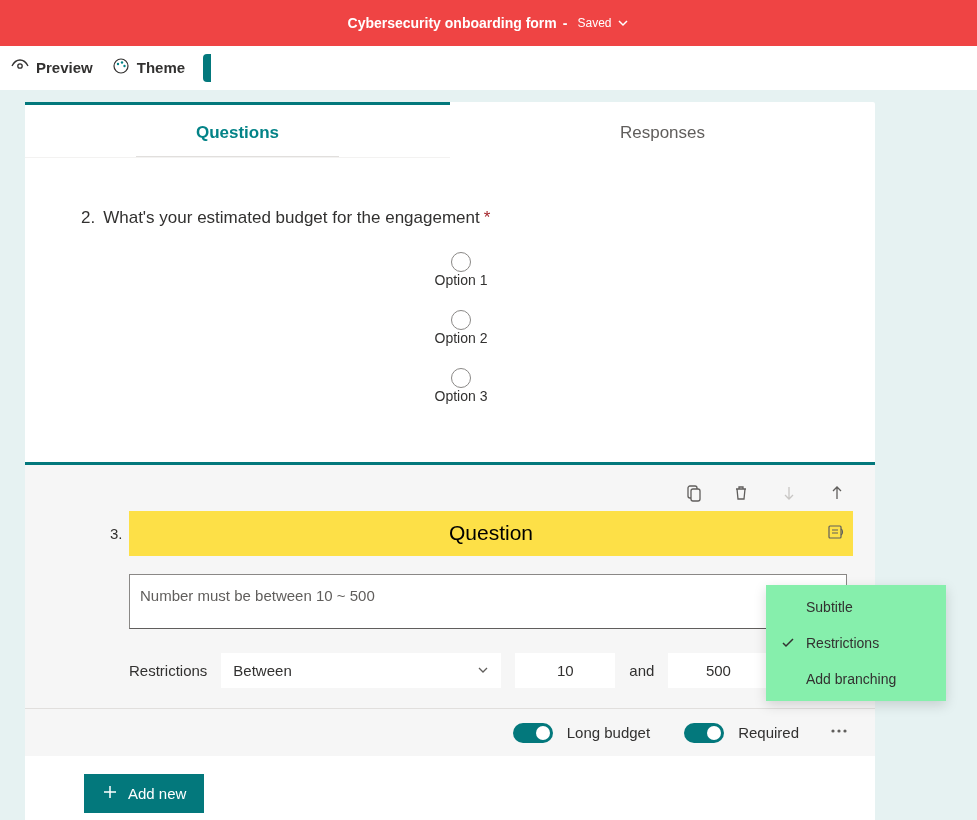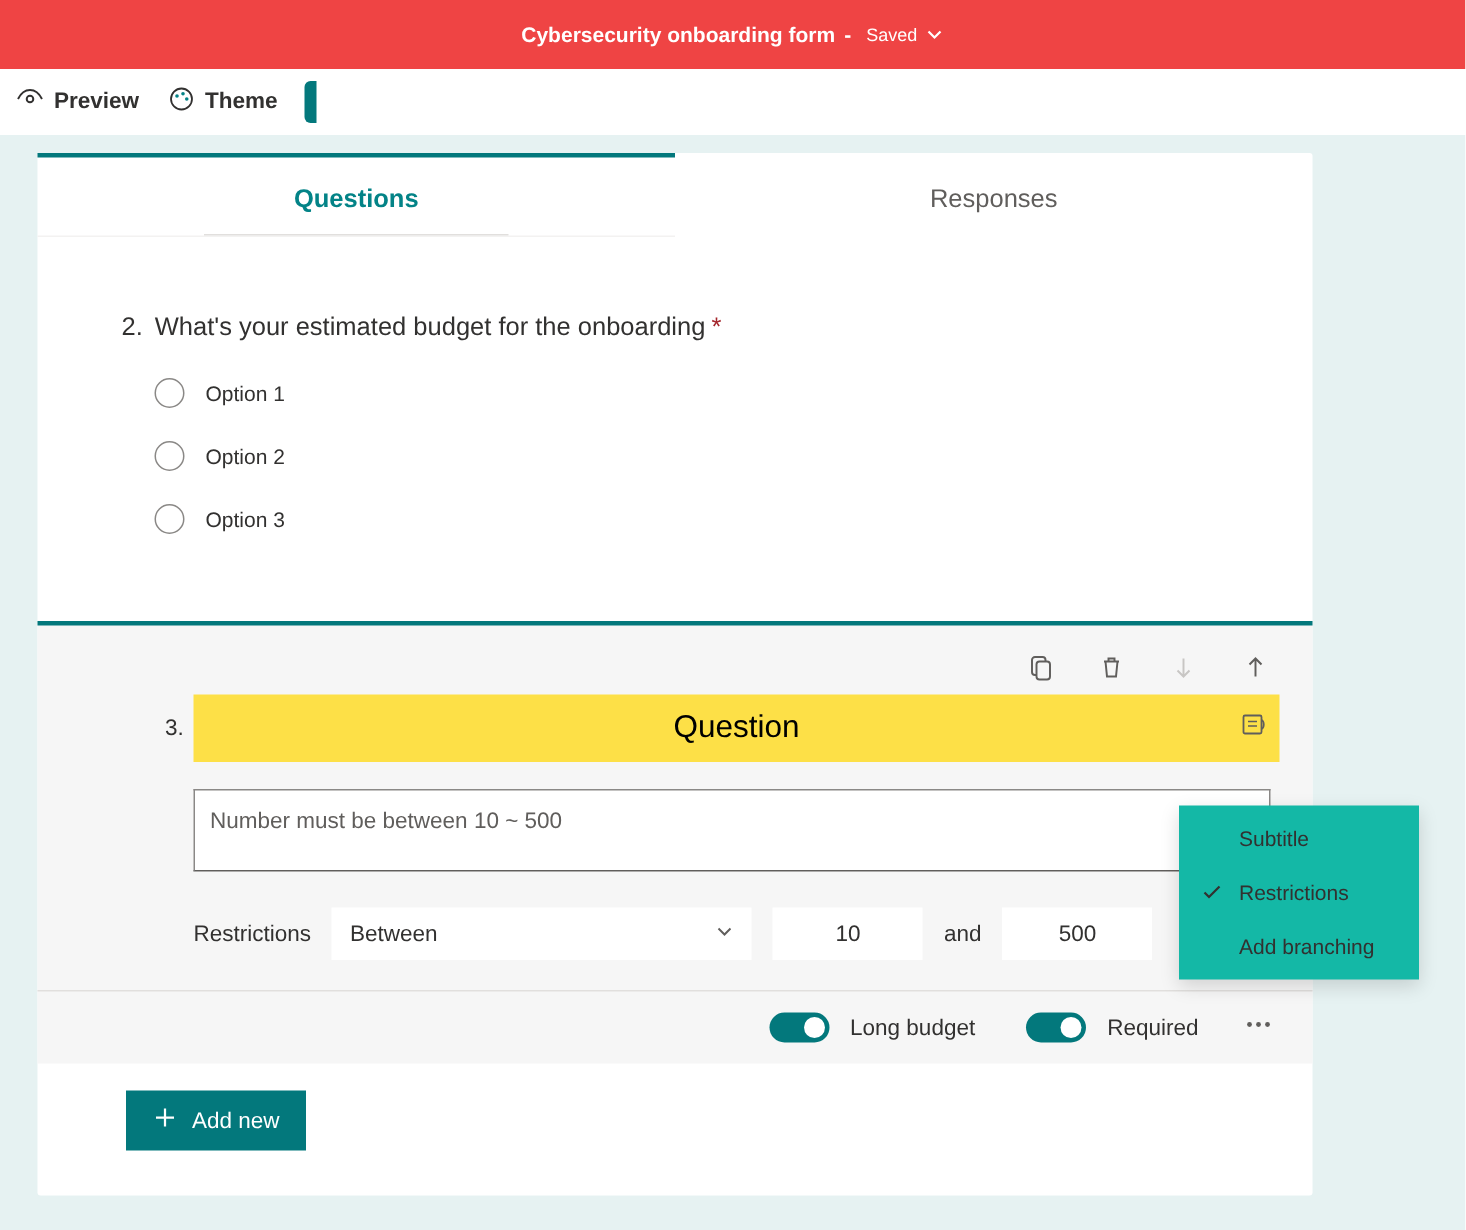--- a/index.html
+++ b/index.html
@@ -15,40 +15,40 @@
   .form-card{ width:850px; margin:0 auto 0 25px; background:#fff; border-radius:2px; }
   .tabs{ display:flex; }
   .tab{ flex:1; text-align:center; padding:18px 12px 14px; font-size:17px; cursor:pointer;}
   .tab.active{ color:#038387; font-weight:600; border-top:3px solid #03787c; border-bottom:1px solid #f3f2f1;}
   .tab.active span{ border-bottom:1px solid #e1dfdd; padding: 0 60px 14px;}
   .tab.inactive{ color:#605e5c; border-top:3px solid transparent;}
   .body{ padding:50px 56px 0 56px;}
   .q-row{ display:flex; gap:8px; font-size:17px; margin-bottom:24px; }
   .req{ color:#a4262c; margin-left:4px;}
   .options{ padding-left:22px; padding-bottom:36px;}
-  .opt{ display:flex; align-items:center; gap:14px; font-size:14px; margin-bottom:22px;}
+  .opt{ display:flex; align-items:center; font-size:14px; margin-bottom:22px;flex-direction:column;}
   .radio{ width:20px; height:20px; border:1px solid #8a8886; border-radius:50%; }
   .editing-card{ background:#f6f6f6; border-top:3px solid #03787c; margin:0 -56px; padding:0; position:relative;}
   .edit-toolbar{ display:flex; justify-content:flex-end; gap:28px; padding:18px 28px 8px 0;}
   .ico-btn{ width:20px; height:20px; display:flex; align-items:center; justify-content:center; color:#605e5c; cursor:pointer;}
   .ico-btn.disabled{ color:#c8c6c4; cursor:default;}
   .q-edit{ display:flex; align-items:center; gap:10px; padding:0 28px 0 84px;}
   .q-edit .num{ position:absolute; left:85px; font-size:15px;}
   .q-input{ flex:1; background:#fde047; border:none; padding:10px 12px; font-size:21px; border-bottom:1px solid transparent;text-align:center;}
   .immersive{ color:#605e5c; cursor:pointer;}
   .hint-box{ margin:18px 28px 0 104px; background:#fff; border:1px solid #8a8886; border-bottom:1px solid #605e5c; padding:12px 10px 24px; font-size:15px; color:#605e5c;}
   .restrict-row{ display:flex; align-items:center; gap:14px; padding:24px 28px 20px 104px; font-size:15px; border-bottom:1px solid #e1dfdd;}
   .dd{ background:#fff; padding:9px 12px; width:280px; display:flex; justify-content:space-between; align-items:flex-end; color:#323130;}
   .numfield{ background:#fff; padding:9px 0; width:100px; text-align:center; font-size:15px;}
   .footer-row{ display:flex; justify-content:flex-end; align-items:center; gap:14px; padding:12px 20px 12px 28px; font-size:15px;}
   .toggle{ width:40px; height:20px; background:#03787c; border-radius:10px; position:relative; cursor:pointer;}
   .toggle .knob{ width:14px; height:14px; background:#fff; border-radius:50%; position:absolute; top:3px; right:3px;}
   .more{ color:#605e5c; cursor:pointer; padding:0 6px;}
   .addnew{ margin:18px 0 0 59px; background:#03787c; color:#fff; border:none; padding:10px 18px; font-weight:400; font-size:15px; display:flex; align-items:center; gap:10px; cursor:pointer;}
-  .popup{ position:absolute; background:#14b8a6; box-shadow:0 4px 12px rgba(0,0,0,.15); right:-71px; top:120px; width:160px; padding:4px 0; z-index:10;}
+  .popup{ position:absolute; background:#86efac; box-shadow:0 4px 12px rgba(0,0,0,.15); right:-71px; top:120px; width:180px; padding:4px 0; z-index:10;}
   .popup-item{ display:flex; align-items:center; gap:10px; padding:10px 14px; font-size:14px; cursor:pointer;}
   .popup-item .chk{ width:16px; display:flex; justify-content:center;}
 </style>
 </head>
 <body>
 
 <div class="titlebar">
   <span style="font-weight:600">Cybersecurity onboarding form</span>
   <span class="sep">-</span>
   <span class="saved">Saved</span>
@@ -82,21 +82,21 @@
 <div class="page">
   <div class="form-card">
     <div class="tabs">
       <div class="tab active"><span>Questions</span></div>
       <div class="tab inactive"><span>Responses</span></div>
     </div>
 
     <div class="body">
       <div class="q-row">
         <span>2.</span>
-        <span><span>What's your estimated budget for the onboarding</span><span class="req">*</span></span>
+        <span><span>What's your estimated budget for the engagement</span><span class="req">*</span></span>
       </div>
       <div class="options">
         <div class="opt">
             <div class="radio"></div>
             <span>Option 1</span>
           </div>
         <div class="opt">
             <div class="radio"></div>
             <span>Option 2</span>
           </div>

